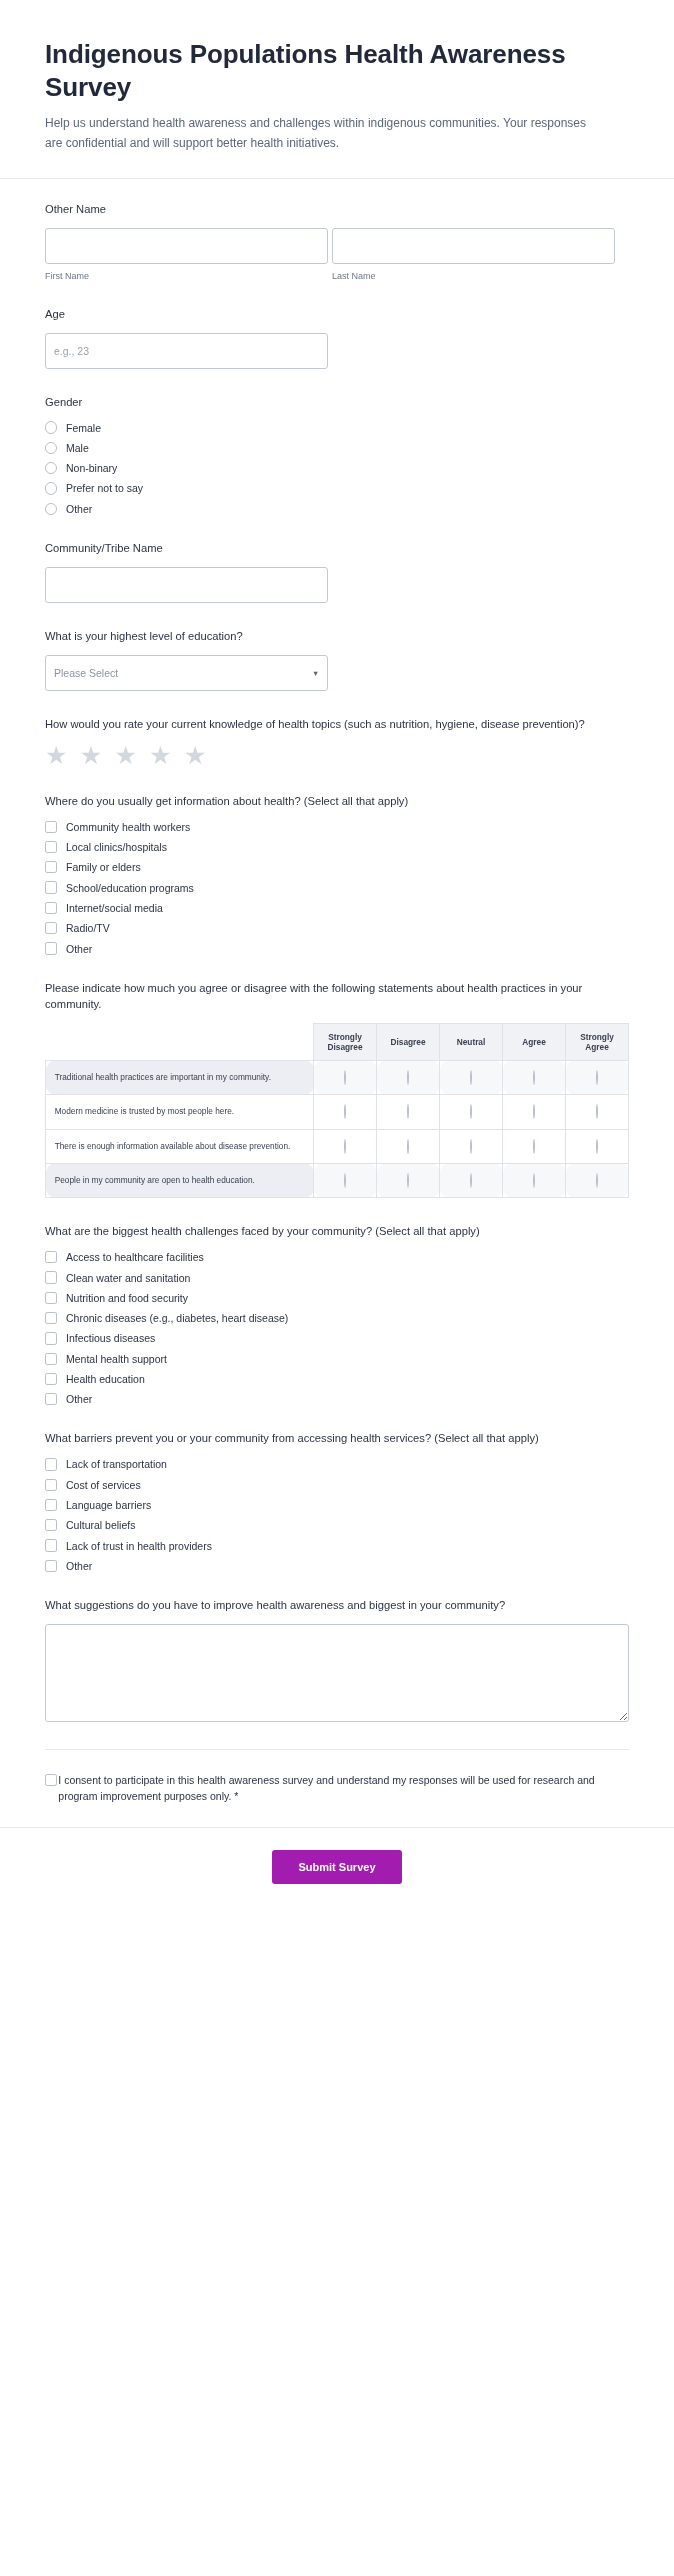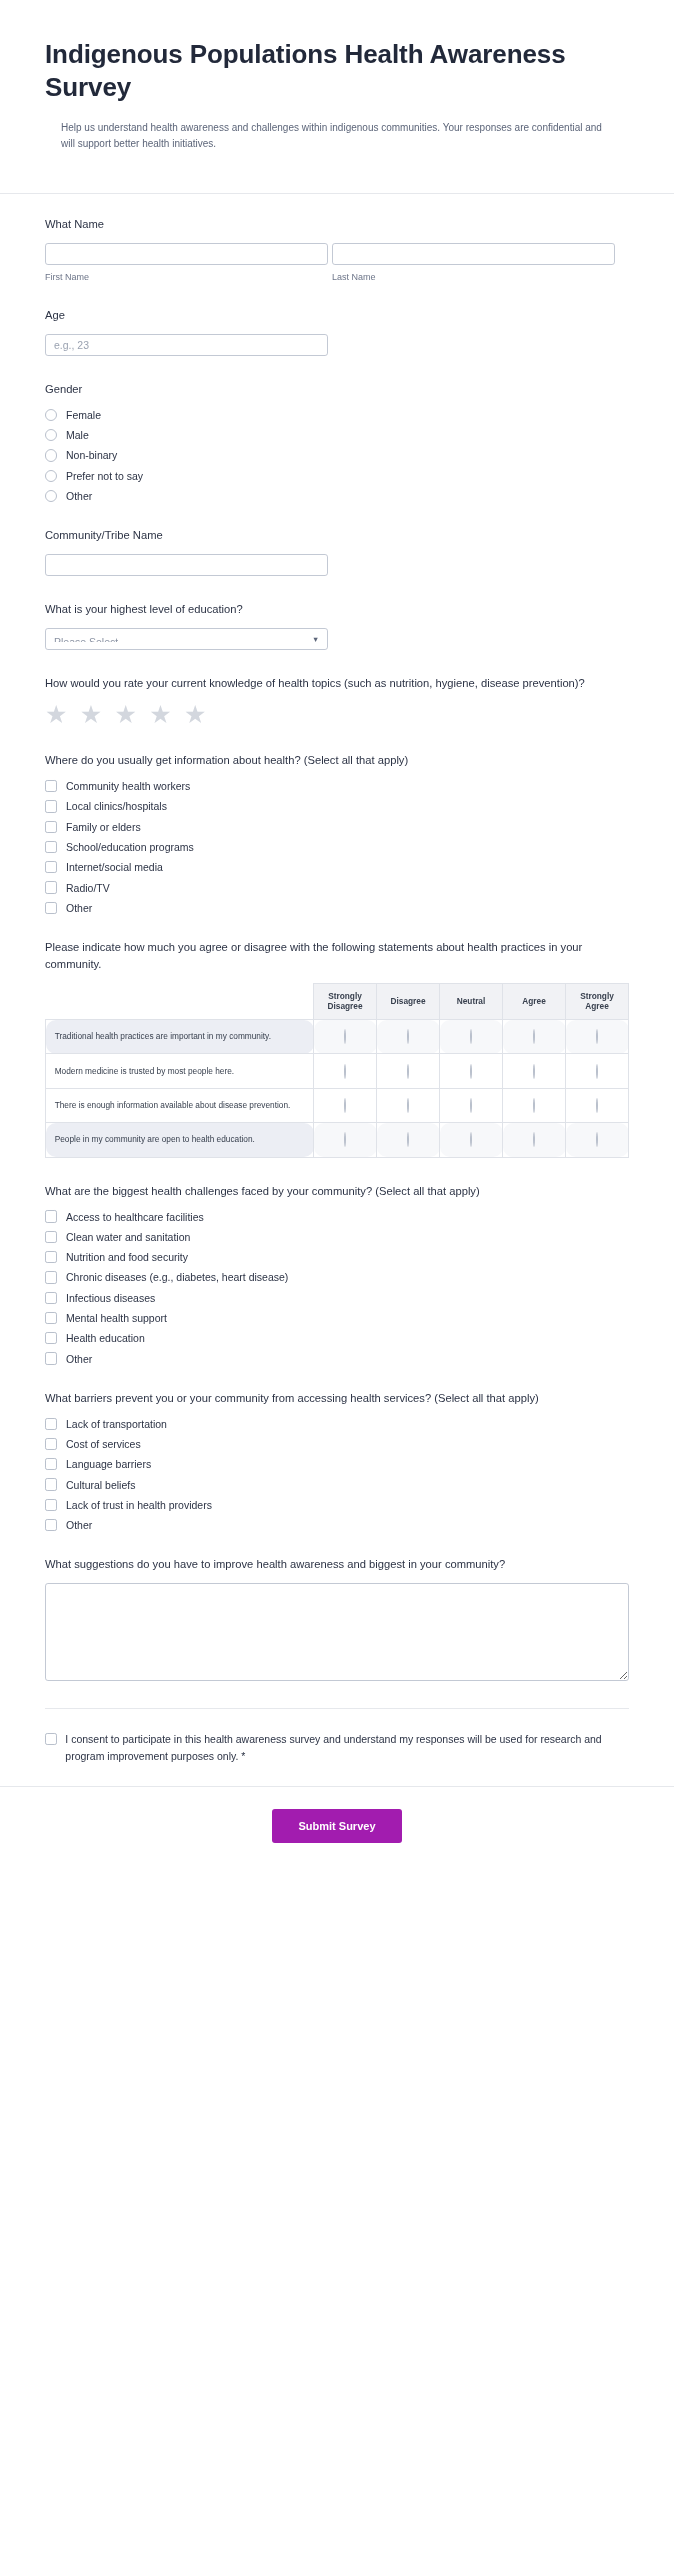--- a/index.html
+++ b/index.html
@@ -22,24 +22,24 @@
   }
   .form-title {
     font-size: 26px;
     font-weight: bold;
     line-height: 1.27;
     color: #22293a;
     margin: 0 0 10.2px 0;
     letter-spacing: -0.1px;
   }
   .form-desc {
-    font-size: 10px;
+    font-size: 12px;
     line-height: 1.62;
     color: #5c6579;
-    margin: 16px;
+    margin: 0;
     max-width: 551px;
   }
   .body {
     padding: 22px 45px 0 45px;
   }
   .field { margin-bottom: 25px; }
   .field-label {
     font-size: 11.2px;
     color: #2c3345;
     margin-bottom: 10.2px;
@@ -54,21 +54,21 @@
   .name-col { width: 283px; }
   input.text-input, textarea.text-input, select.select-input {
     width: 100%;
     border: 0.7px solid #c3c9d4;
     border-radius: 2.9px;
     background: #fff;
     font-family: "Liberation Sans", sans-serif;
     font-size: 10.5px;
     color: #2c3345;
     padding: 7.3px 8px;
-    height: 22px;
+    height: 36px;
     outline: none;
   }
   input.text-input::placeholder, textarea.text-input::placeholder {
     color: #9aa2b1;
   }
   .sublabel {
     font-size: 9px;
     color: #6d7589;
     margin-top: 6.5px;
   }
@@ -172,21 +172,21 @@
   textarea.text-input {
     height: 98px;
     resize: vertical;
     width: 584px;
   }
   .consent {
     border-top: 0.7px solid #e6e8ec;
     padding-top: 22px;
     display: flex;
     align-items: flex-start;
-    gap: 8px;
+    gap: 1px;
     font-size: 10.5px;
     line-height: 1.55;
     color: #2c3345;
     max-width: 587px;
   }
   .consent .check-mark { margin-top: 1.5px; margin-right: 0; }
   .footer {
     border-top: 0.7px solid #e6e8ec;
     margin-top: 22px;
     padding: 22px 45px 35px 45px;
@@ -211,21 +211,21 @@
 <div class="page">
 
   <div class="header">
     <h1 class="form-title">Indigenous Populations Health Awareness Survey</h1>
     <p class="form-desc">Help us understand health awareness and challenges within indigenous communities. Your responses are confidential and will support better health initiatives.</p>
   </div>
 
   <div class="body">
 
     <div class="field">
-      <div class="field-label">What Name</div>
+      <div class="field-label">Other Name</div>
       <div class="name-row">
         <div class="name-col">
           <input class="text-input" type="text" value="" style="">
           <div class="sublabel">First Name</div>
         </div>
         <div class="name-col">
           <input class="text-input" type="text" value="" style="">
           <div class="sublabel">Last Name</div>
         </div>
       </div>

